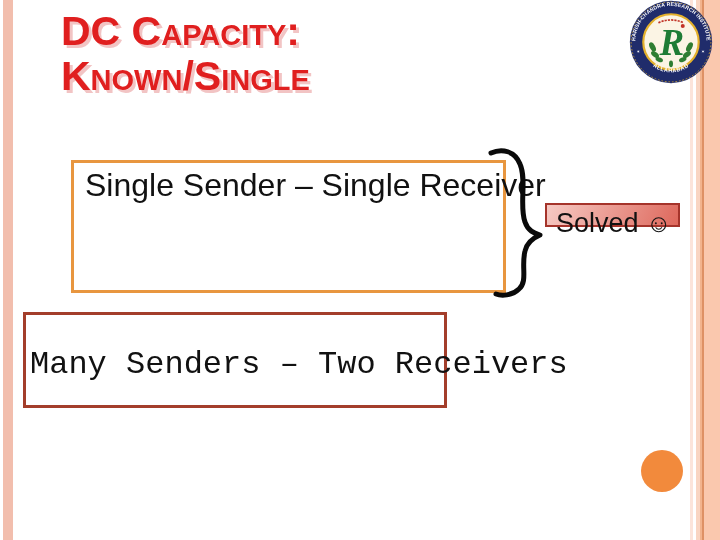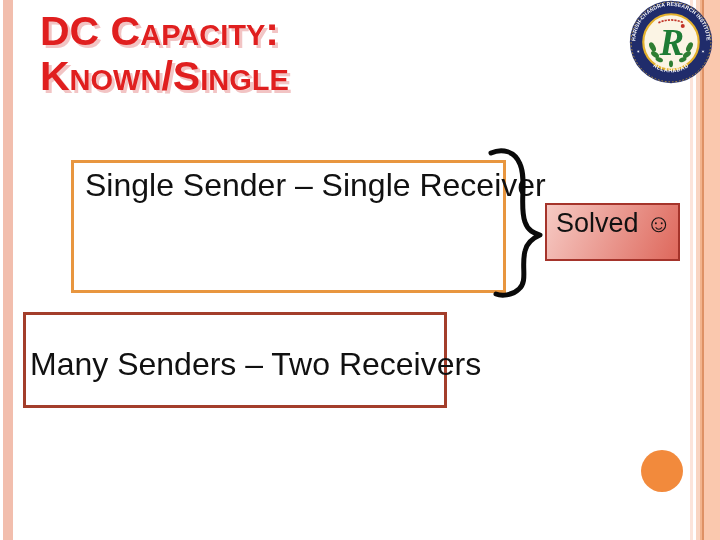--- a/index.html
+++ b/index.html
@@ -11,39 +11,39 @@
   .stripe-left{position:absolute;left:3px;top:0;width:10px;height:540px;background:var(--left-stripe);}
   .stripes-right{position:absolute;left:690px;top:0;width:30px;height:540px;}
   .stripes-right .b1{position:absolute;left:0;top:0;width:3px;height:100%;background:var(--stripe-pale);}
   .stripes-right .b2{position:absolute;left:3px;top:0;width:3px;height:100%;background:#ffffff;}
   .stripes-right .b3{position:absolute;left:6px;top:0;width:4px;height:100%;background:var(--stripe-peach);}
   .stripes-right .b4{position:absolute;left:10px;top:0;width:2px;height:100%;background:var(--stripe-mid);}
   .stripes-right .b5{position:absolute;left:12px;top:0;width:2px;height:100%;background:var(--stripe-dark);}
   .stripes-right .b6{position:absolute;left:14px;top:0;width:16px;height:100%;background:var(--stripe-wide);}
   
   .title{
-    position:absolute;left:40px;top:9px;margin:0;
+    position:absolute;left:61px;top:9px;margin:0;
     font-size:41px;line-height:45px;font-weight:bold;
     font-variant:small-caps;letter-spacing:0px;
     color:var(--title-red);
     text-shadow:3px 3px 0 var(--title-shadow);
   }
   
   .box{position:absolute;background:#fff;box-sizing:border-box;}
   .box p{position:absolute;margin:0;font-size:32px;line-height:31px;color:var(--text-black);white-space:nowrap;}
   .box-solvedpair{left:71px;top:160px;width:435px;height:133px;border:3px solid var(--orange-border);}
   .box-solvedpair .l1{left:11px;top:7px;}
   .box-solvedpair .l2{left:11px;top:72px;}
   .box-open{left:23px;top:312px;width:424px;height:96px;border:3px solid var(--dark-red-border);}
-  .box-open .l1{left:4px;top:34px;}
+  .box-open .l1{left:4px;top:34px;font-family:Liberation Mono, monospace;}
   
   .overlay{position:absolute;left:0;top:0;width:720px;height:540px;pointer-events:none;}
   
   .solved{
-    position:absolute;left:545px;top:203px;width:135px;height:58px;box-sizing:border-box;
+    position:absolute;left:545px;top:203px;width:135px;height:24px;box-sizing:border-box;
     border:2px solid var(--solved-border);
     background:linear-gradient(115deg,var(--solved-grad-light) 0%,var(--solved-grad-dark) 100%);
     font-size:27px;line-height:37px;color:var(--text-black);
     padding-left:9px;white-space:nowrap;
   }
   .solved .smiley{font-size:25px;}
   
   .accent-circle{position:absolute;left:641px;top:450px;width:42px;height:42px;border-radius:50%;background:var(--accent-circle);}
   
   .logo{position:absolute;left:629px;top:0;width:84px;height:84px;}

